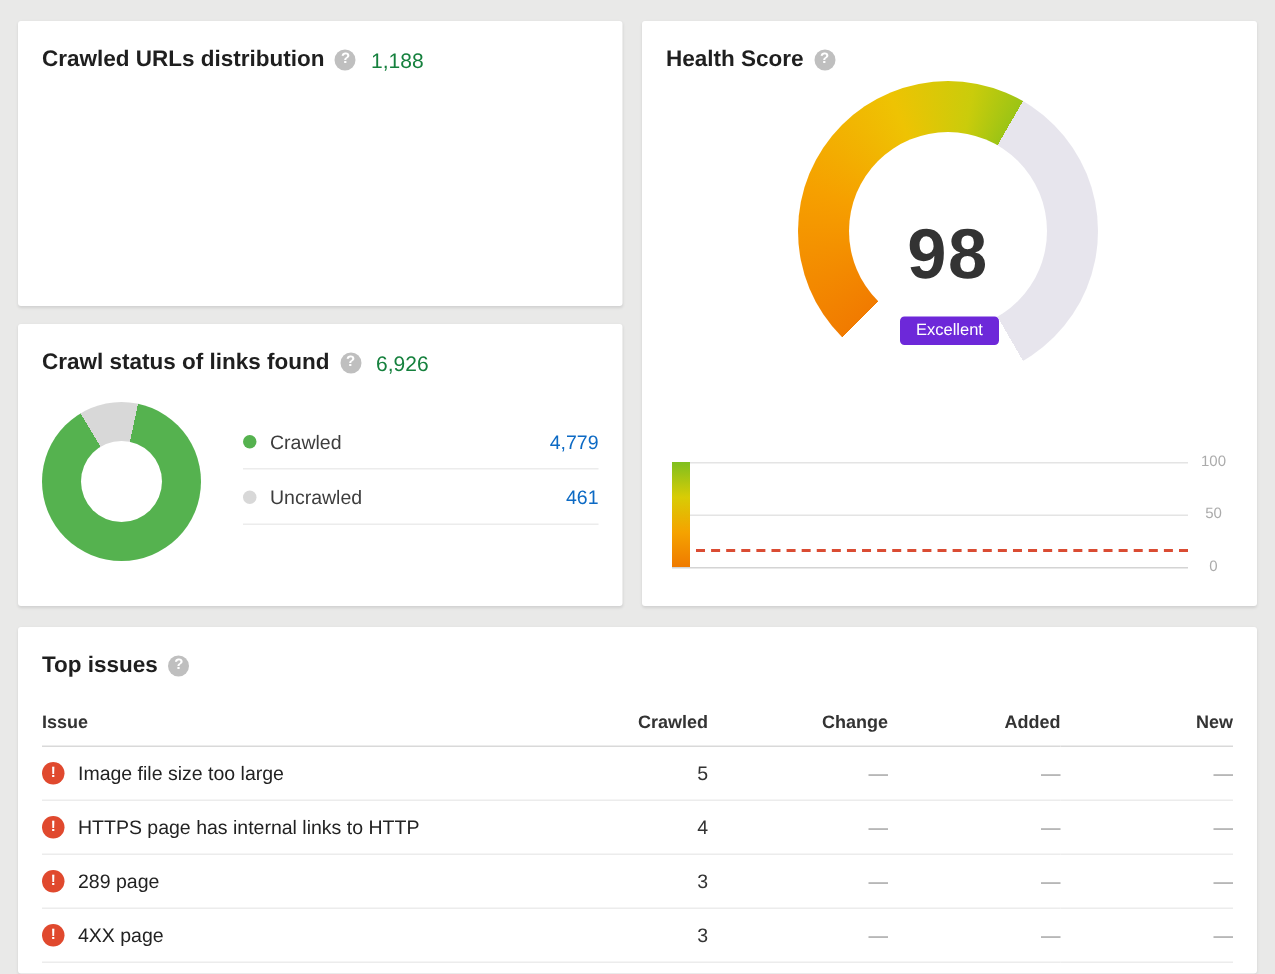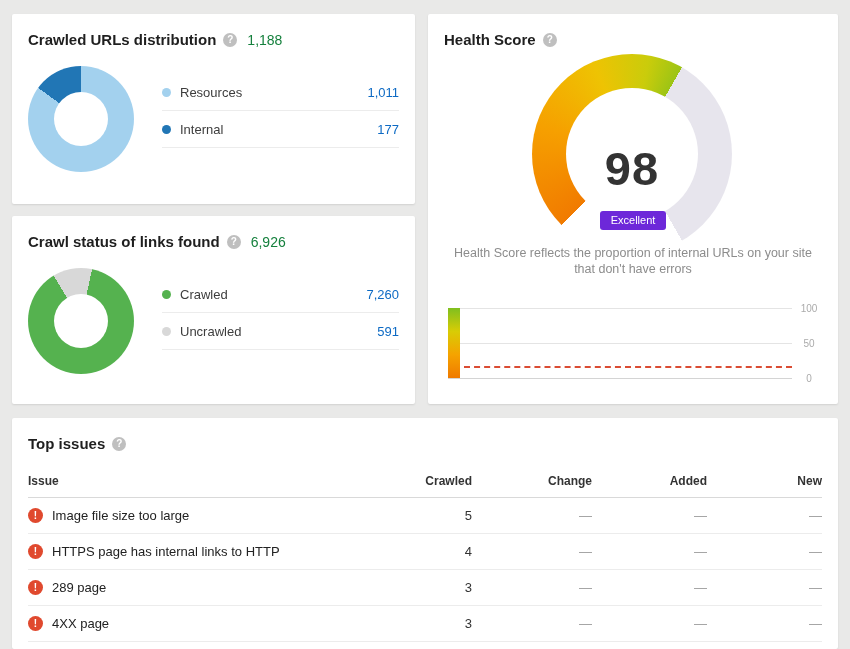--- a/index.html
+++ b/index.html
@@ -102,71 +102,55 @@
 </style>
 </head>
 <body>
 
 <div class="card" id="card-crawled">
   <div class="card-header">
     <span class="card-title">Crawled URLs distribution</span>
     <span class="help-icon">?</span>
     <a class="total-link">1,188</a>
   </div>
-  <div class="card-body">
-    <div class="donut" id="donut-urls"></div>
-    <div class="legend">
-      <div class="legend-row">
-        <span class="dot" style="background:#a3d1ee"></span>
-        <span class="legend-label">Resources</span>
-        <a class="legend-value">1,011</a>
-      </div>
-      <div class="legend-row">
-        <span class="dot" style="background:#2176b5"></span>
-        <span class="legend-label">Internal</span>
-        <a class="legend-value">177</a>
-      </div>
-    </div>
-  </div>
 </div>
 
 <div class="card" id="card-status">
   <div class="card-header">
     <span class="card-title">Crawl status of links found</span>
     <span class="help-icon">?</span>
     <a class="total-link">6,926</a>
   </div>
   <div class="card-body">
     <div class="donut" id="donut-links"></div>
     <div class="legend">
       <div class="legend-row">
         <span class="dot" style="background:#55b24f"></span>
         <span class="legend-label">Crawled</span>
-        <a class="legend-value">7,260</a>
+        <a class="legend-value">4,779</a>
       </div>
       <div class="legend-row">
         <span class="dot" style="background:#d8d8d8"></span>
         <span class="legend-label">Uncrawled</span>
-        <a class="legend-value">591</a>
+        <a class="legend-value">461</a>
       </div>
     </div>
   </div>
 </div>
 
 <div class="card" id="card-health">
   <div class="card-header">
     <span class="card-title">Health Score</span>
     <span class="help-icon">?</span>
   </div>
   <div class="gauge">
     <div class="gauge-ring"></div>
     <div class="gauge-score">98</div>
   </div>
   <div class="badge">Excellent</div>
-  <p class="desc">Health Score reflects the proportion of internal URLs on your site that don't have errors</p>
   <div class="mini-chart">
     <div class="gridline" style="top:12px"></div>
     <div class="gridline" style="top:47px"></div>
     <div class="gridline bottom" style="top:82px"></div>
     <div class="grad-bar"></div>
     <div class="dash-line"></div>
     <span class="axis-label" style="top:12px">100</span>
     <span class="axis-label" style="top:47px">50</span>
     <span class="axis-label" style="top:82px">0</span>
   </div>

